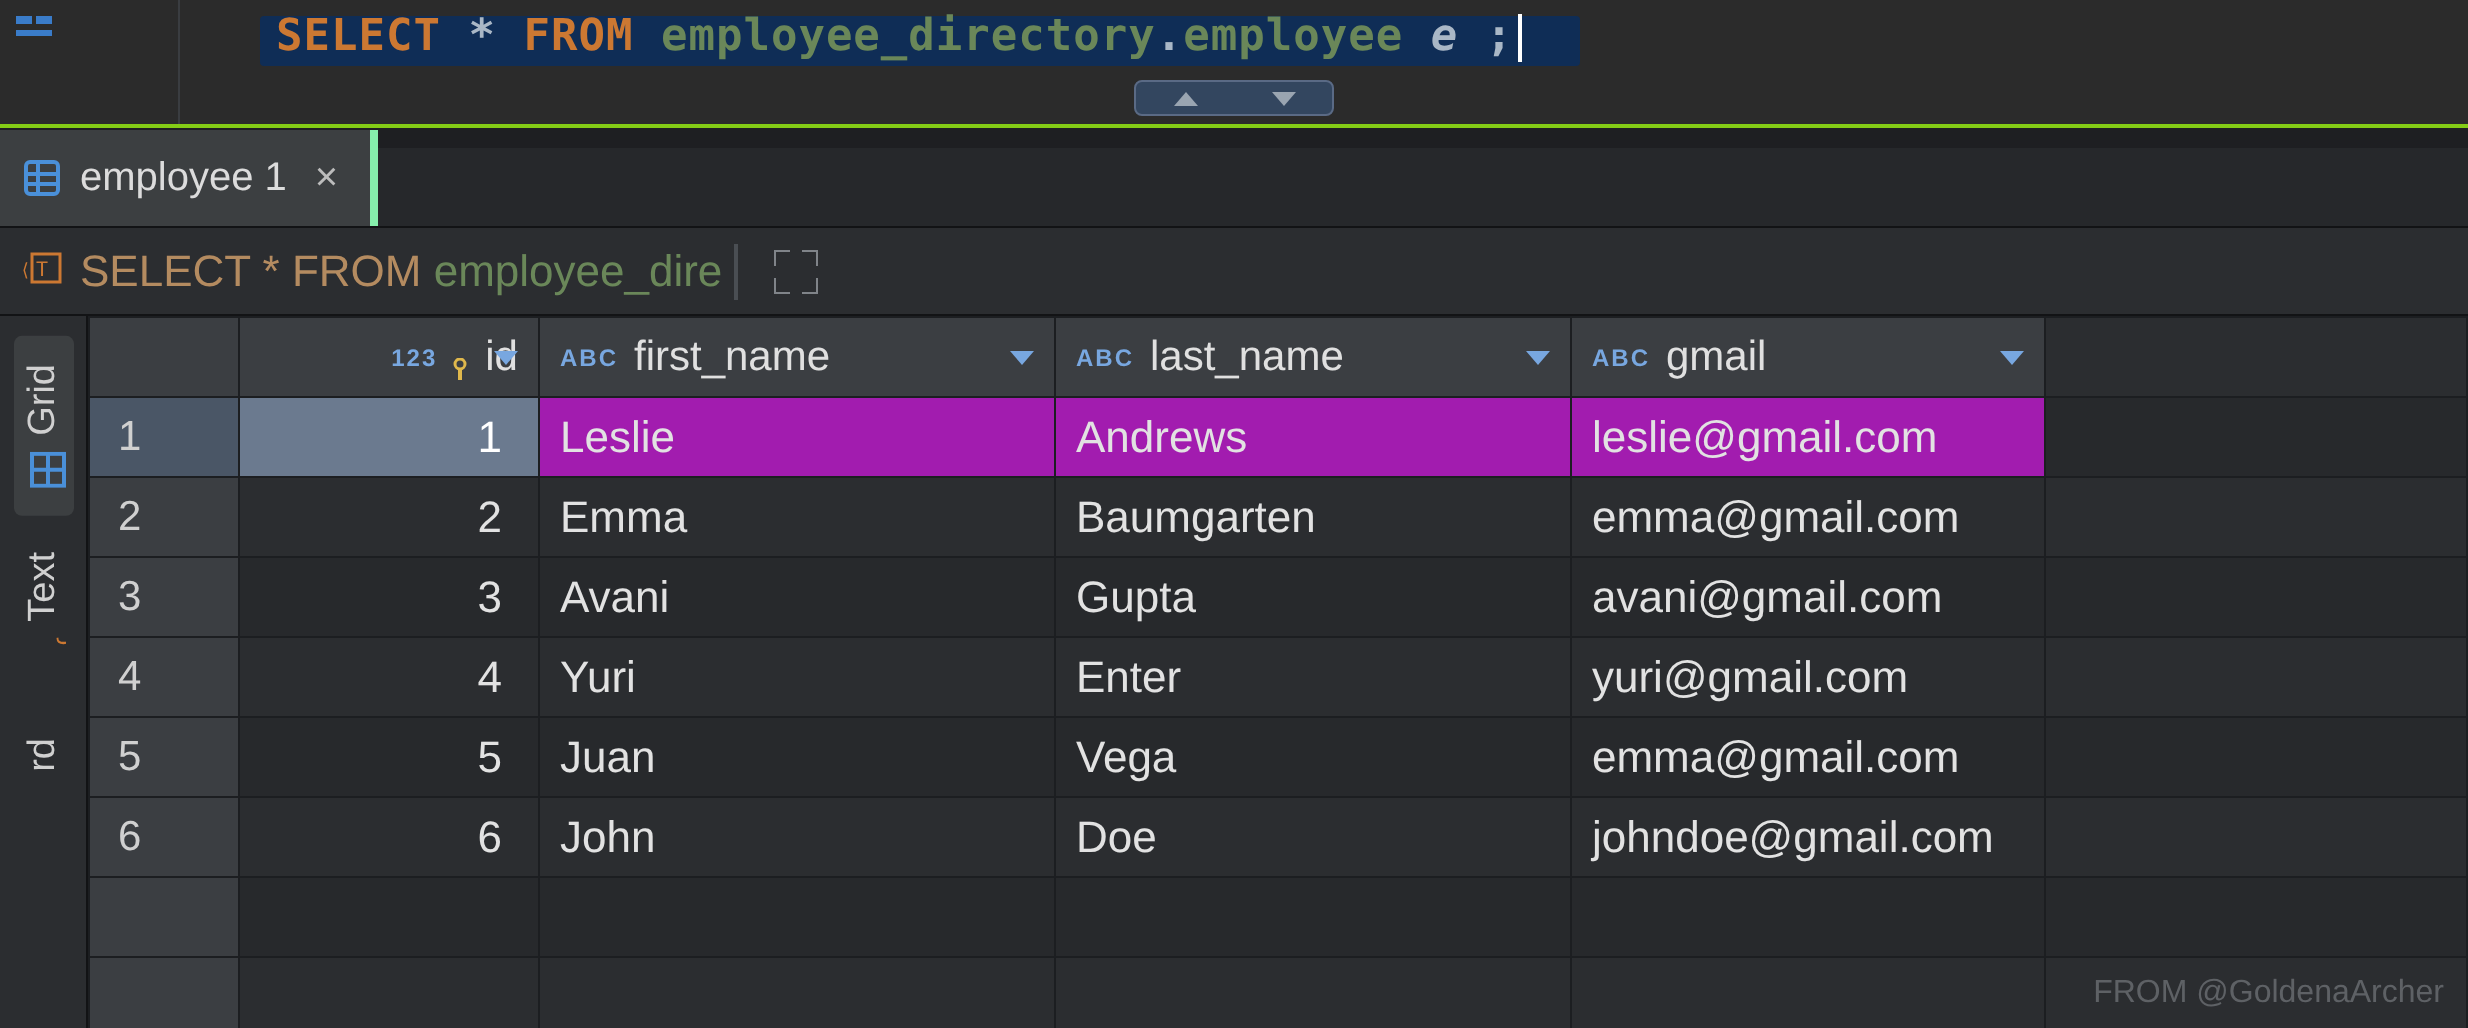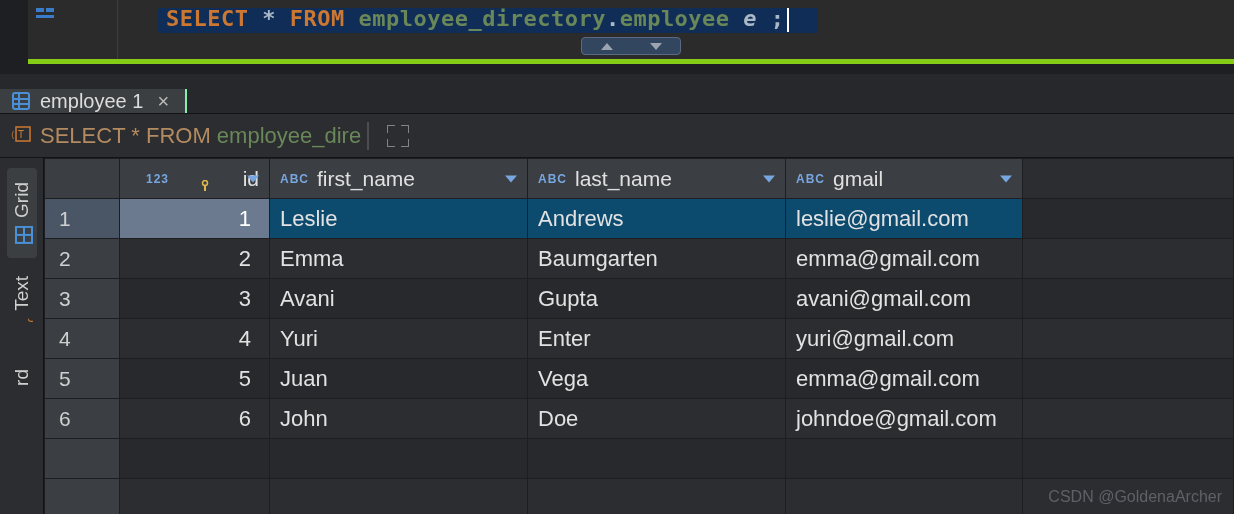--- a/index.html
+++ b/index.html
@@ -12,38 +12,38 @@
     --col-num:75px; --col-id:150px; --col-fn:258px; --col-ln:258px; --col-em:237px;
     --row-h:40px;
     font-family: "Segoe UI", Arial, sans-serif;
   }
   *{box-sizing:border-box;}
   html,body{margin:0;padding:0;width:1234px;height:514px;background:var(--bg0);color:var(--txt);overflow:hidden;}
   body{font-size:20px;}
   .mono{font-family:ui-monospace,Menlo,Consolas,monospace;}
 
   
-  .editor{background:#2b2b2b;border-bottom:5px solid #84cc16;height:64px;position:relative;overflow:hidden;margin-left:28px;}
+  .editor{background:#2b2b2b;border-bottom:2px solid #84cc16;height:64px;position:relative;overflow:hidden;}
   .editor-gutter{position:absolute;left:0;top:0;bottom:0;width:90px;background:#2b2b2b;border-right:1px solid #3a3d41;}
   .gutter-ico{position:absolute;left:8px;top:6px;width:20px;height:14px;}
   .gutter-ico svg{display:block;}
   .editor-line{position:absolute;left:90px;right:0;top:0;height:42px;padding:6px 0 0 8px;}
   .editor-line .bg-exec{position:absolute;left:40px;top:8px;height:25px;width:660px;background:#0f2d56;border-radius:2px;}
   .codewrap{position:relative;z-index:1;font-size:22px;font-weight:600;letter-spacing:.5px;padding-left:40px;}
   .kw{color:#cc7832;} .semi{color:#a9b7c6;} .sql-star{color:#a9b7c6;} .sql-tbl{color:#6a8759;} .caret{border-left:2px solid #fff;margin-left:2px;display:inline-block;height:24px;vertical-align:middle;}
   .present-bar{position:absolute;bottom:4px;left:50%;transform:translateX(-50%);width:100px;height:18px;border:1px solid #5a6a85;border-radius:4px;background:#33465f;display:flex;justify-content:space-around;align-items:center;}
   .tri{width:0;height:0;border-left:6px solid transparent;border-right:6px solid transparent;}
   .tri.up{border-bottom:7px solid #9aa5b1;} .tri.down{border-top:7px solid #9aa5b1;}
 
   
   .gap{height:10px;background:#1e1f22;}
 
   
   .tabs{height:40px;background:var(--bg2);display:flex;align-items:end;border-bottom:1px solid #121315;}
-  .tab{display:flex;align-items:center;gap:10px;height:24px;padding:0 16px 0 12px;background:#3c3f41;color:#dcdcdc;border-right:2px solid #86efac;font-size:20px;}
+  .tab{display:flex;align-items:center;gap:10px;height:48px;padding:0 16px 0 12px;background:#3c3f41;color:#dcdcdc;border-right:4px solid #86efac;font-size:20px;}
   .tab .tico{width:18px;height:18px;}
   .tab .close{font-size:20px;color:#bcbcbc;margin-left:4px;}
 
   
   .filterbar{height:44px;background:var(--bg1);display:flex;align-items:center;padding-left:8px;border-bottom:1px solid #121315;font-size:22px;gap:6px;}
   .fb-ico{width:26px;height:22px;display:flex;align-items:center;justify-content:center;color:#cc7832;}
   .fb-sql{color:#b48b60;font-family:inherit;font-weight:400;max-width:390px;overflow:hidden;white-space:nowrap;}
   .fb-sql .g{color:#6a8759;}
   .fb-div{width:2px;height:28px;background:#4a4e53;margin:0 6px 0 0;}
   .fb-expand{width:22px;height:22px;position:relative;margin:0 10px 0 6px;}
@@ -69,30 +69,30 @@
   .col-num{width:var(--col-num);}
   .col-id{width:var(--col-id);}
   .col-fn{width:var(--col-fn);}
   .col-ln{width:var(--col-ln);}
   .col-em{width:var(--col-em);}
   .col-pad{width:auto;background:#2b2d30;}
   th .hdr{display:flex;align-items:center;gap:8px;}
   th .typetag{color:#78a7e0;font-size:12px;font-weight:700;letter-spacing:1px;}
   th .typetag.abc{color:#78a7e0;}
   th .sortbtn{position:absolute;right:10px;top:50%;transform:translateY(-50%);width:0;height:0;border-left:6px solid transparent;border-right:6px solid transparent;border-top:7px solid #78a7e0;}
-  th.col-id .hdr{justify-content:space-between;padding-left:16px;}
+  th.col-id .hdr{justify-content:flex-end;padding-left:16px;}
   th.col-id .key{width:10px;height:12px;margin-left:-2px;}
   tbody td.rownum{background:#3b3e42;color:#d0d0d0;text-align:left;padding-left:14px;font-size:21px;}
   tbody tr td{background:#2b2d30;color:#e2e2e2;font-size:22px;}
   tbody tr:nth-child(odd) td{background:#27292c;}
   tbody tr:nth-child(odd) td.rownum{background:#3b3e42;}
   tbody tr td.idcell{text-align:right;padding-right:18px;}
   tbody tr:nth-child(1) td.rownum{background:#4a5666;}
   tbody tr:nth-child(1) td.idcell{background:#6b7a8f;color:#fff;}
-  tbody tr:nth-child(1) td{background:#0c4a6e;}
+  tbody tr:nth-child(1) td{background:#a21caf;}
   tbody tr td.padcell{background:#2b2d30;}
   tbody tr:nth-child(odd) td.padcell{background:#27292c;}
 
   .watermark{position:fixed;right:12px;bottom:8px;font-size:16px;color:#808489;opacity:.6;pointer-events:none;}
 </style>
 </head>
 <body>
 
 <div class="editor">
   <div class="editor-gutter">
@@ -292,13 +292,13 @@
             <td></td>
             <td></td>
             <td></td>
             <td class="padcell"></td>
           </tr>
         </tbody>
     </table>
   </div>
 </div>
 
-<div class="watermark">CSDN @GoldenaArcher</div>
+<div class="watermark">FROM @GoldenaArcher</div>
 
 </body></html>

